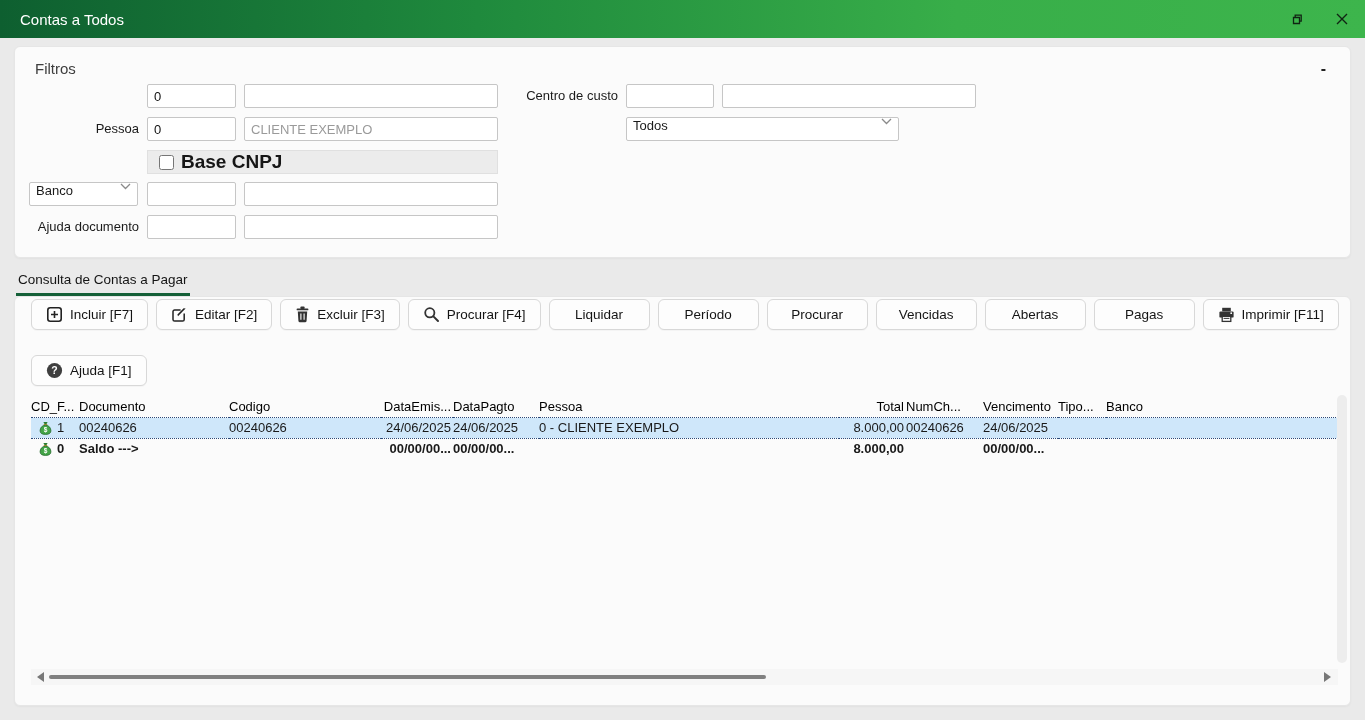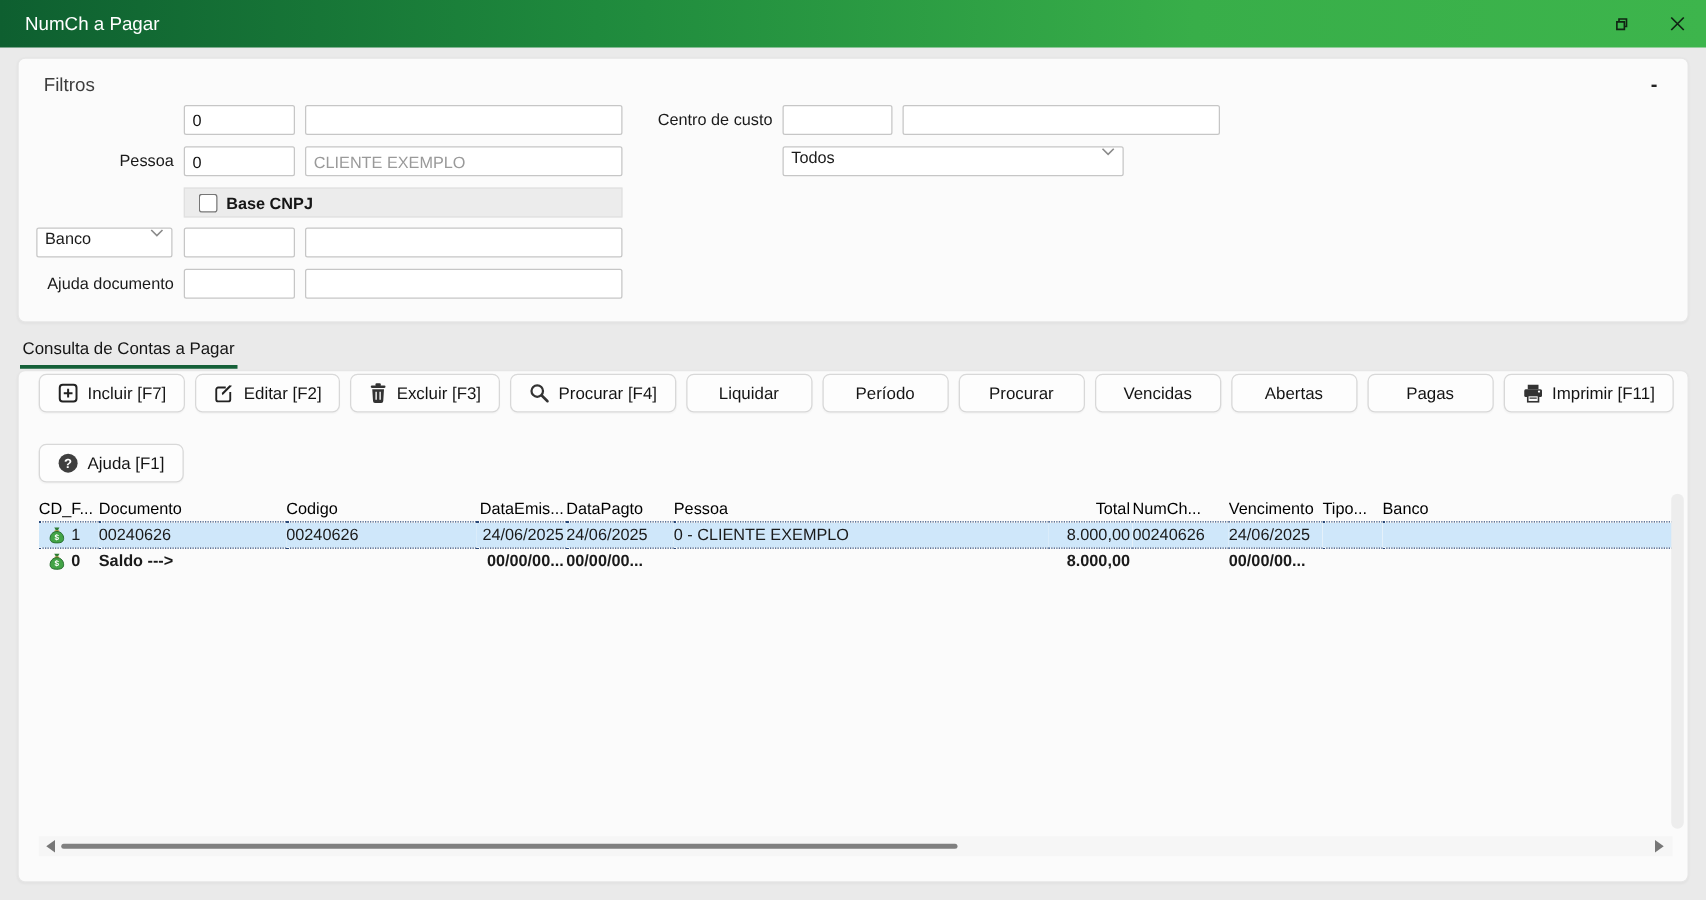--- a/index.html
+++ b/index.html
@@ -40,21 +40,21 @@
   .dropdown {
     position:absolute; height:24px; border:1px solid #c6c6c6; border-radius:2px; background:#fff;
     font-size:13px; display:flex; align-items:flex-start; padding:0 6px; cursor:pointer;
   }
   .dropdown .chev { margin-left:auto; color:#8a8a8a; }
   .cnpj-strip {
     position:absolute; left:132px; top:103px; width:351px; height:24px;
     background:#ececec; border:1px solid #e0e0e0; display:flex; align-items:center; gap:7px; padding-left:11px;
   }
   .cnpj-strip input { width:15px; height:15px; accent-color:#fff; }
-  .cnpj-strip label { font-size:13px; font-weight:600; color:#161616; }
+  .cnpj-strip label { font-size:19px; font-weight:600; color:#161616; }
 
   
   .tab-row { position:absolute; top:270px; left:16px; }
   .tab {
     display:inline-block; font-size:13.5px; color:#141414; padding:0 2px 6px 2px;
     border-bottom:3px solid #156038; cursor:pointer;
   }
 
   
   .toolbar { position:absolute; left:16px; display:flex; gap:8px; }
@@ -99,21 +99,21 @@
   .vscroll { position:absolute; right:3px; top:98px; width:10px; height:268px; background:#ededed; border-radius:5px; }
 
   .icon { display:inline-flex; }
 </style>
 </head>
 <body>
 
 <div class="window">
 
   <div class="titlebar">
-    <span class="title">NumCh a Pagar</span>
+    <span class="title">Contas a Todos</span>
     <div class="tb-controls">
       <button class="tb-btn">
         <span class="icon">
           <svg width="15" height="15" viewBox="0 0 15 15">
               <path d="M4.5 5.5h6v6h-6z" fill="none" stroke="#102413" stroke-width="1.3"></path>
               <path d="M6.2 5.5V3.2h6v6H10.5" fill="none" stroke="#102413" stroke-width="1.3"></path>
             </svg>
         </span>
       </button>
       <button class="tb-btn">

